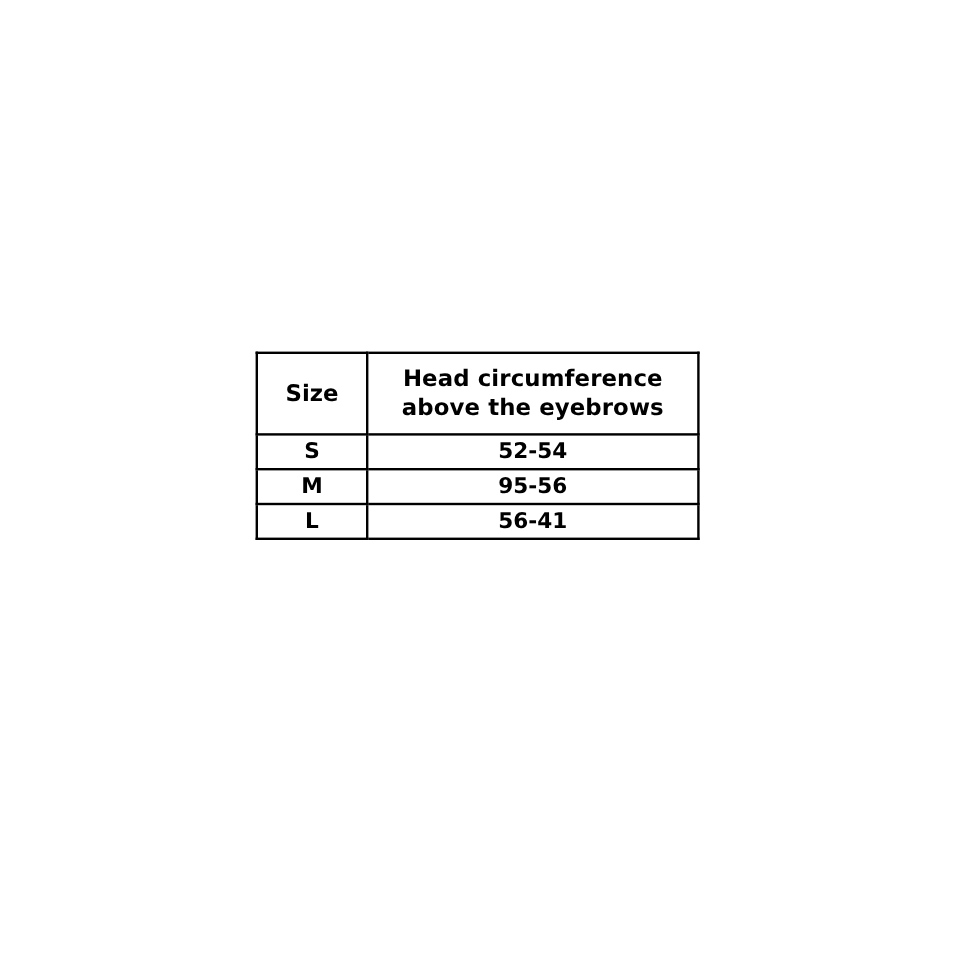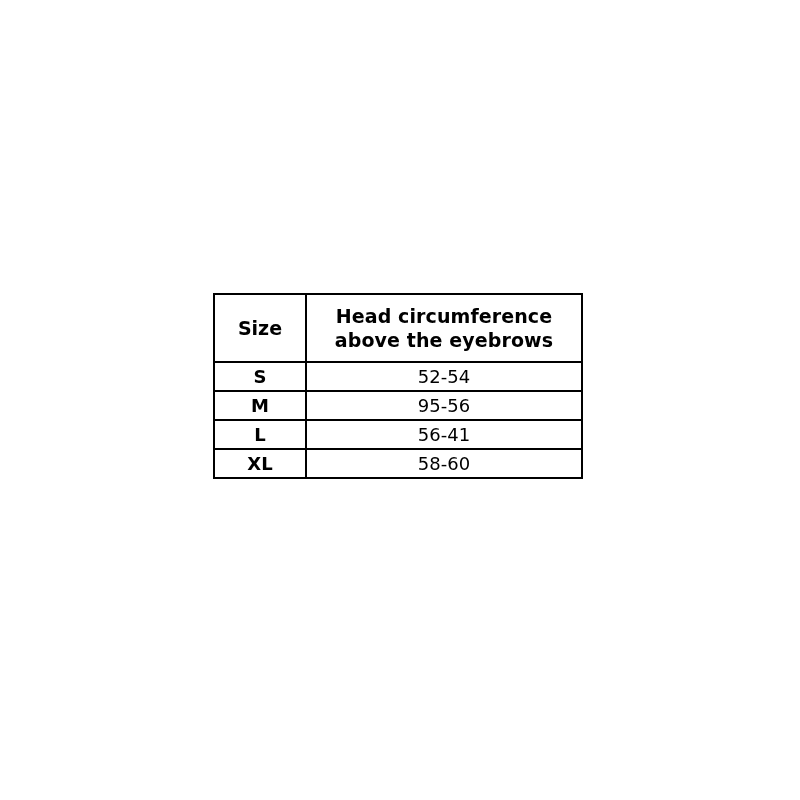--- a/index.html
+++ b/index.html
@@ -63,21 +63,21 @@
   .body-row td {
     height: 27px;
     font-size: 18px;
     line-height: 22px;
     padding: 1px 2px;
   }
   .body-row td.size-cell {
     font-weight: bold;
   }
   .body-row td.value-cell {
-    font-weight: normal;
+    font-weight: bold;
     border-radius: 13px;
   }
 </style>
 </head>
 <body>
 
 <div class="sheet">
   <div class="table-wrap">
     <table class="size-chart">
       <colgroup>
@@ -99,20 +99,16 @@
           <td class="value-cell">52-54</td>
         </tr>
         <tr class="body-row">
           <td class="size-cell">M</td>
           <td class="value-cell">95-56</td>
         </tr>
         <tr class="body-row">
           <td class="size-cell">L</td>
           <td class="value-cell">56-41</td>
         </tr>
-        <tr class="body-row">
-          <td class="size-cell">XL</td>
-          <td class="value-cell">58-60</td>
-        </tr>
       </tbody>
     </table>
   </div>
 </div>
 
 </body></html>

